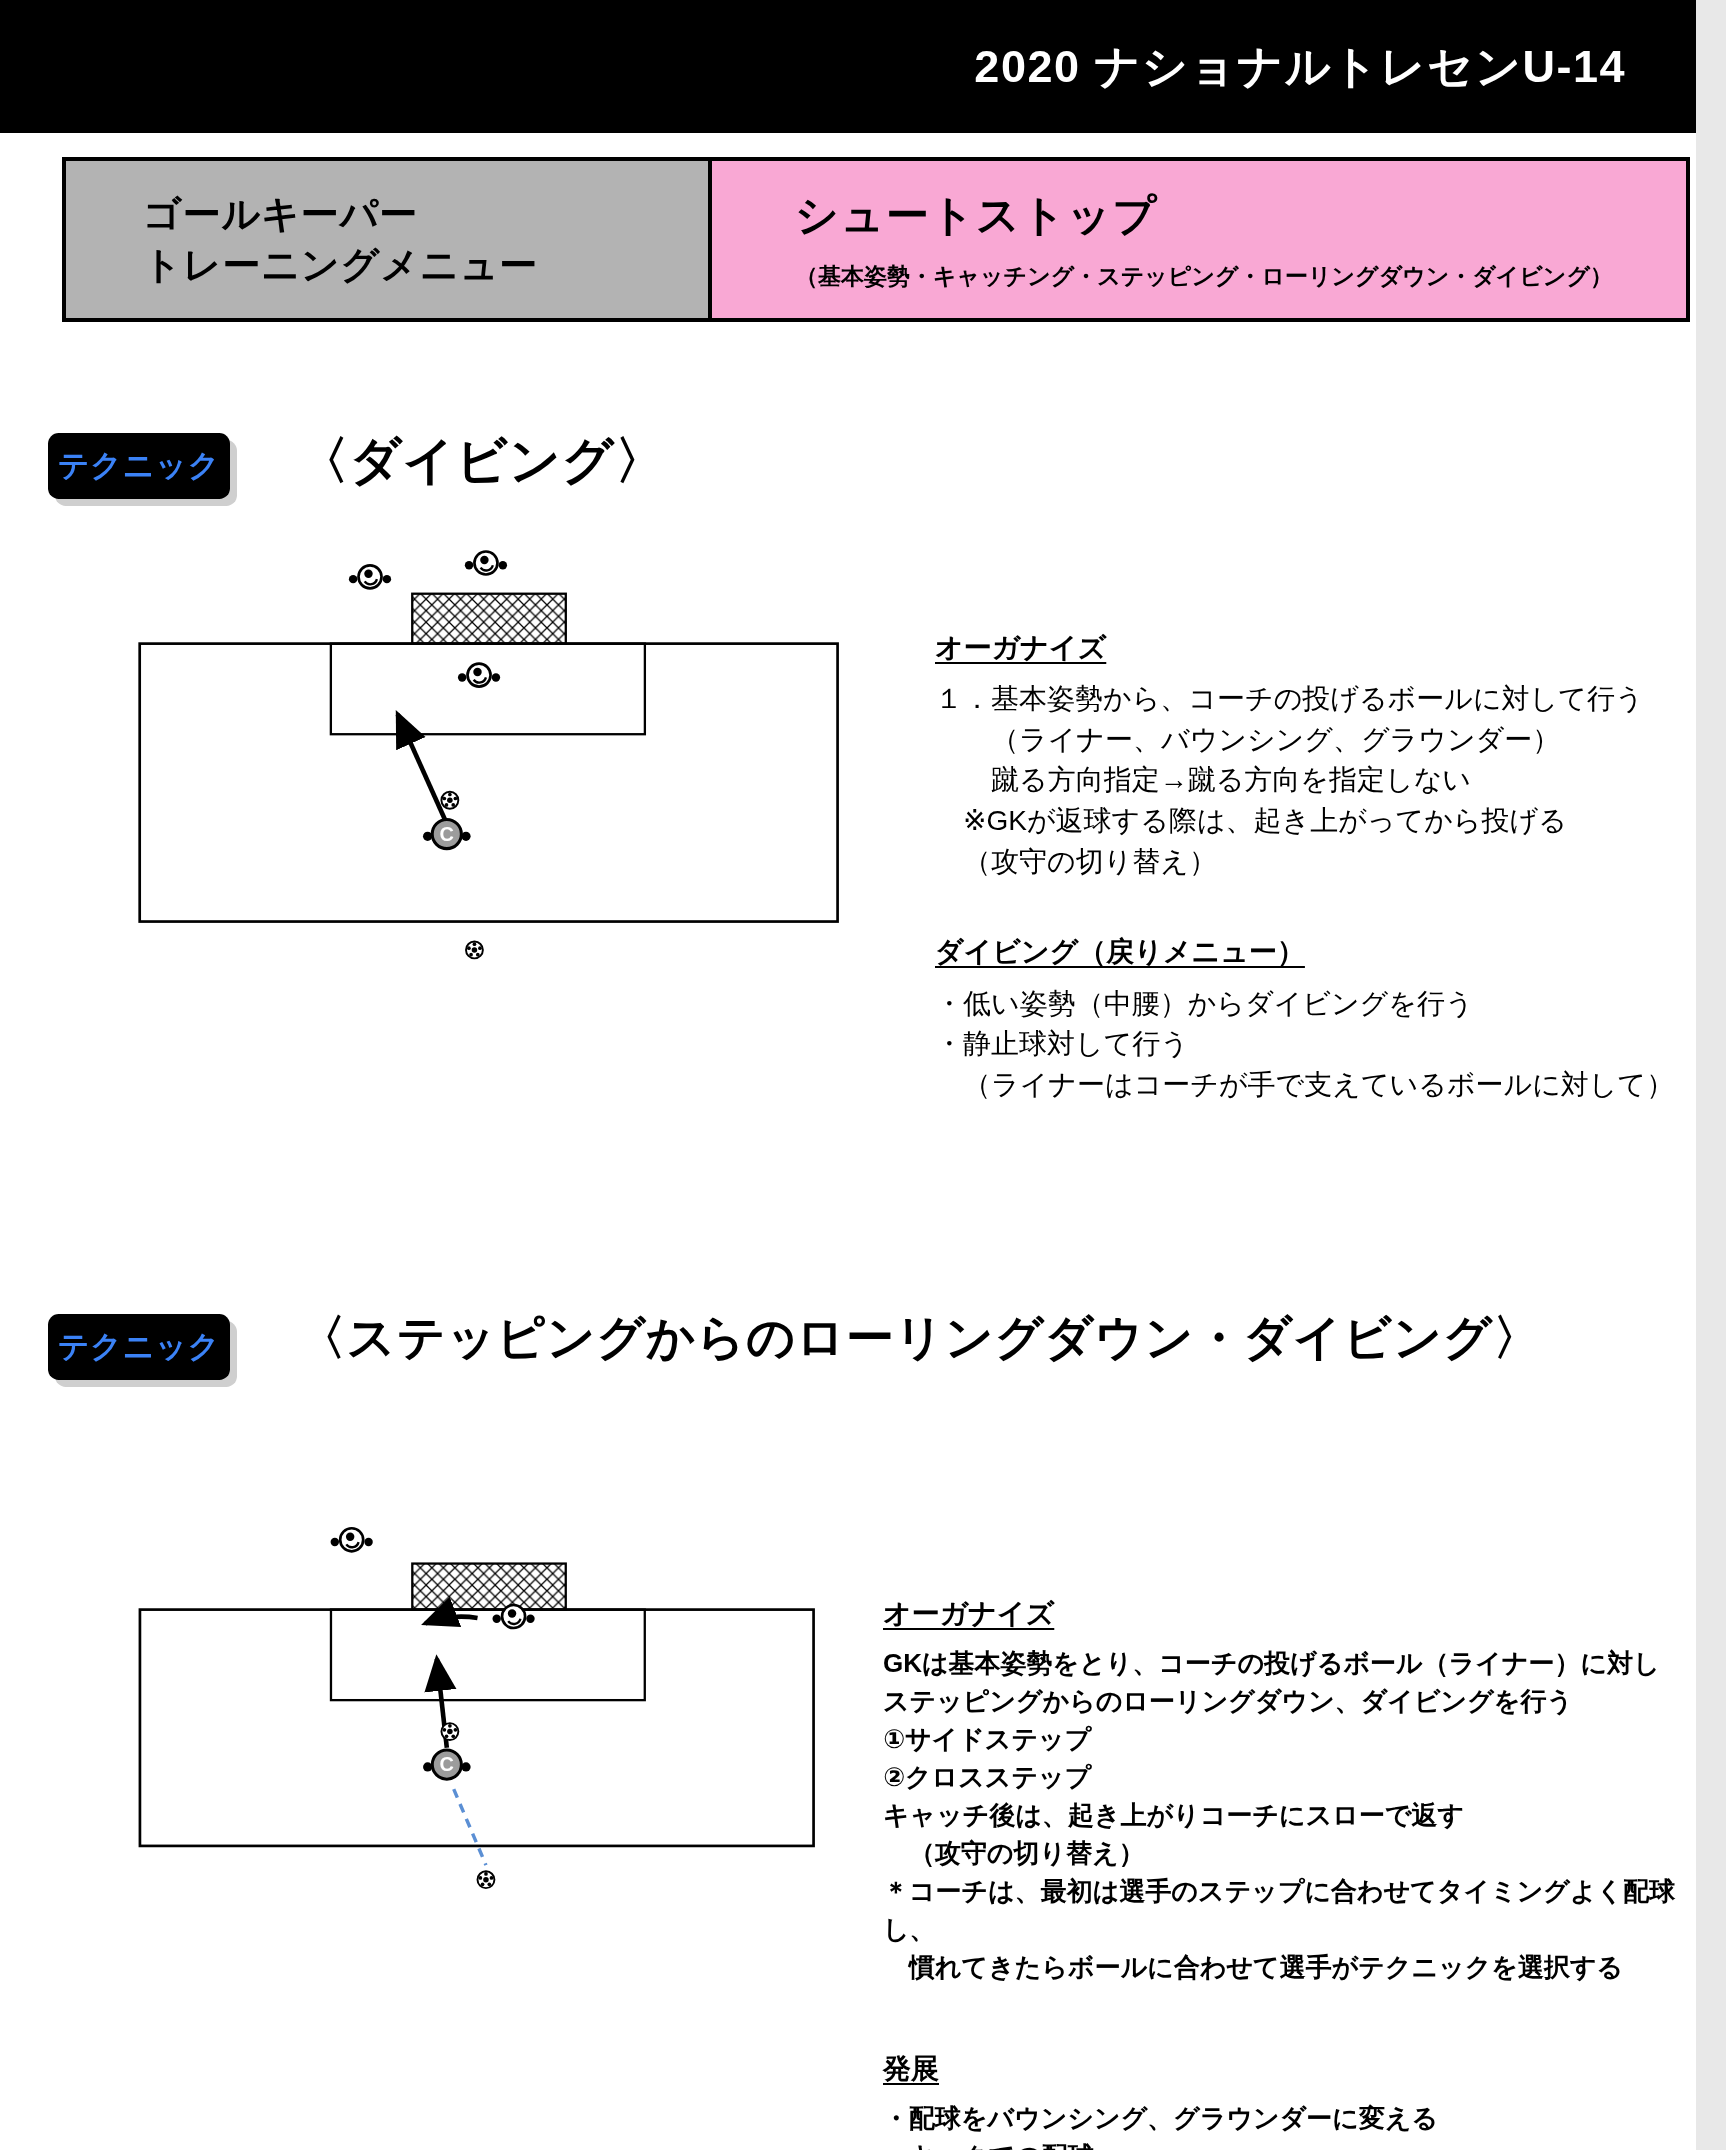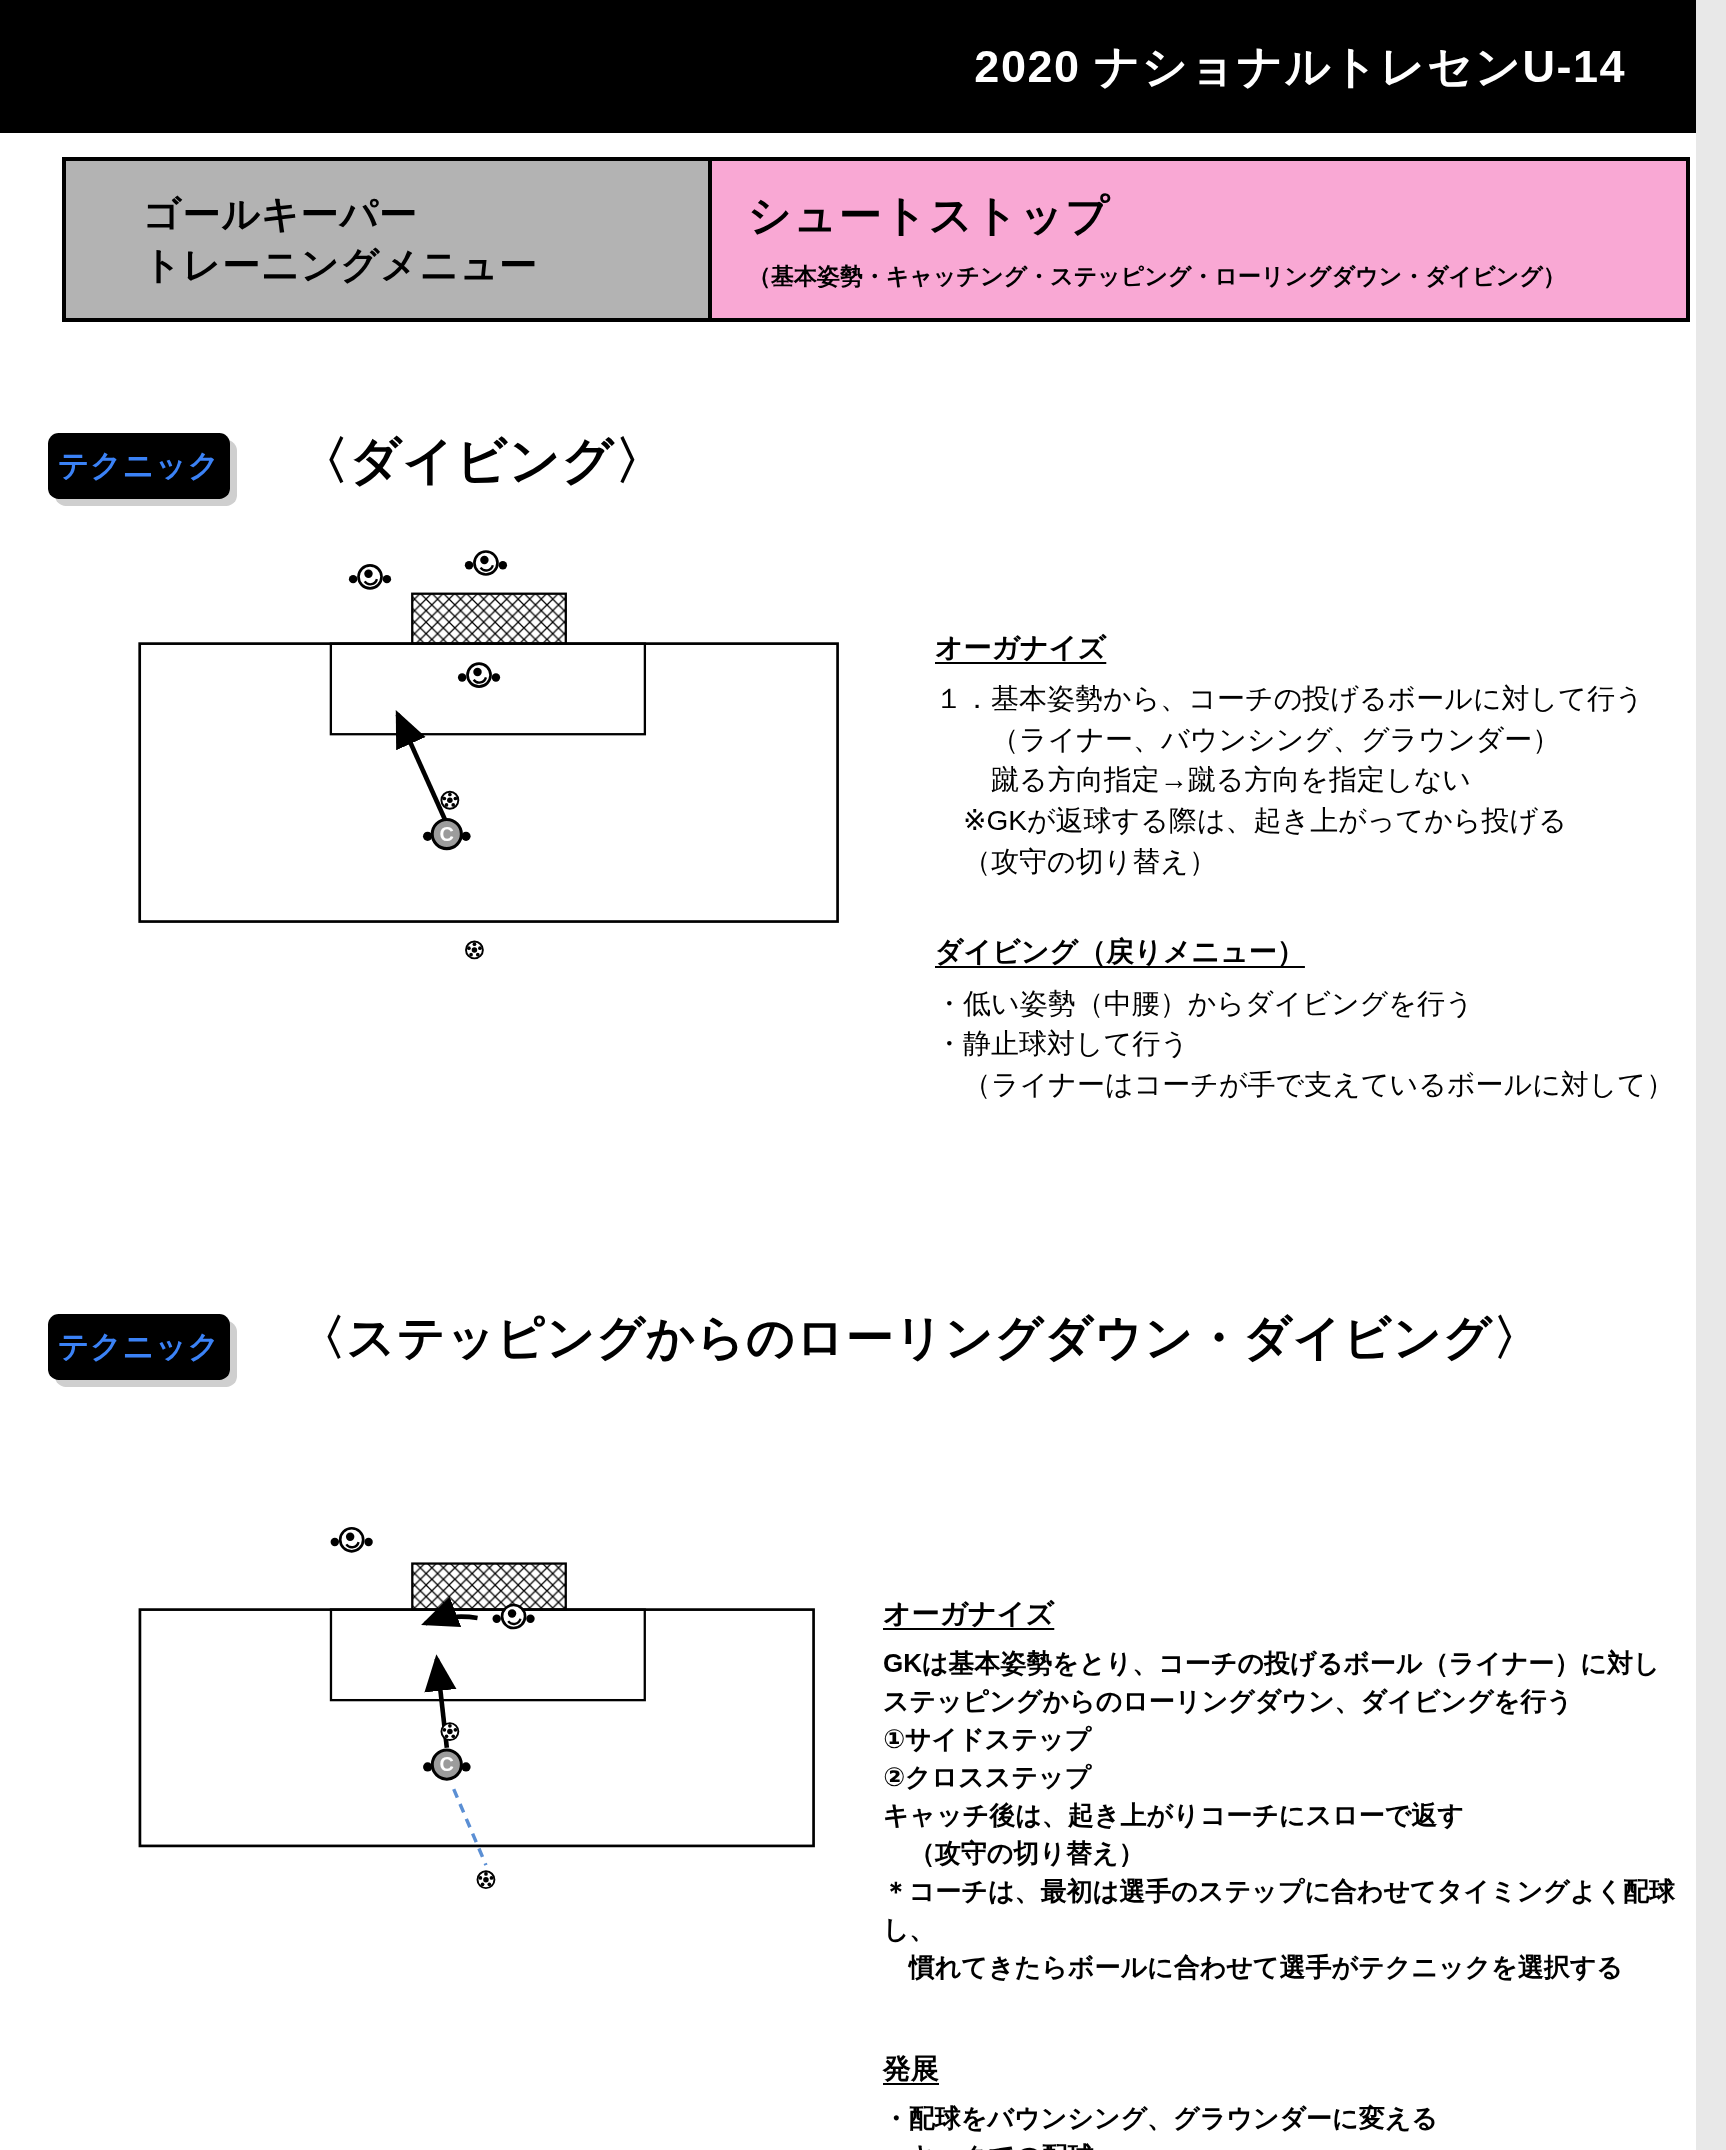--- a/index.html
+++ b/index.html
@@ -23,21 +23,21 @@
   .header-row{
     position:absolute;left:48px;top:157px;width:1628px;height:165px;
     border:4.6px solid #000;box-sizing:border-box;display:flex;background:#f9a8d4;margin-left:14px;
   }
   .header-left{
     width:646px;box-sizing:border-box;background:#b3b3b3;border-right:4.6px solid #000;
     display:flex;flex-direction:column;justify-content:center;padding-left:77px;
     font-size:38px;font-weight:900;line-height:1.32;letter-spacing:0.8px;
   }
   .header-right{
-    flex:1;display:flex;flex-direction:column;justify-content:center;padding-left:36px;
+    flex:1;display:flex;flex-direction:column;justify-content:center;padding-left:83px;
   }
   .header-right-title{font-size:43px;font-weight:900;letter-spacing:1.5px;}
   .header-right-subtitle{font-size:23px;font-weight:bold;margin-top:15.4px;letter-spacing:0px;}
   
   .badge{
     position:absolute;left:48px;width:182px;height:66px;background:#000;color:#3b82f6;
     font-size:31px;font-weight:bold;display:flex;align-items:center;justify-content:center;
     border-radius:10.7px;box-shadow:7px 7px 0 #cfcfcf;letter-spacing:0.8px;
   }
   .badge1{top:433px;}

